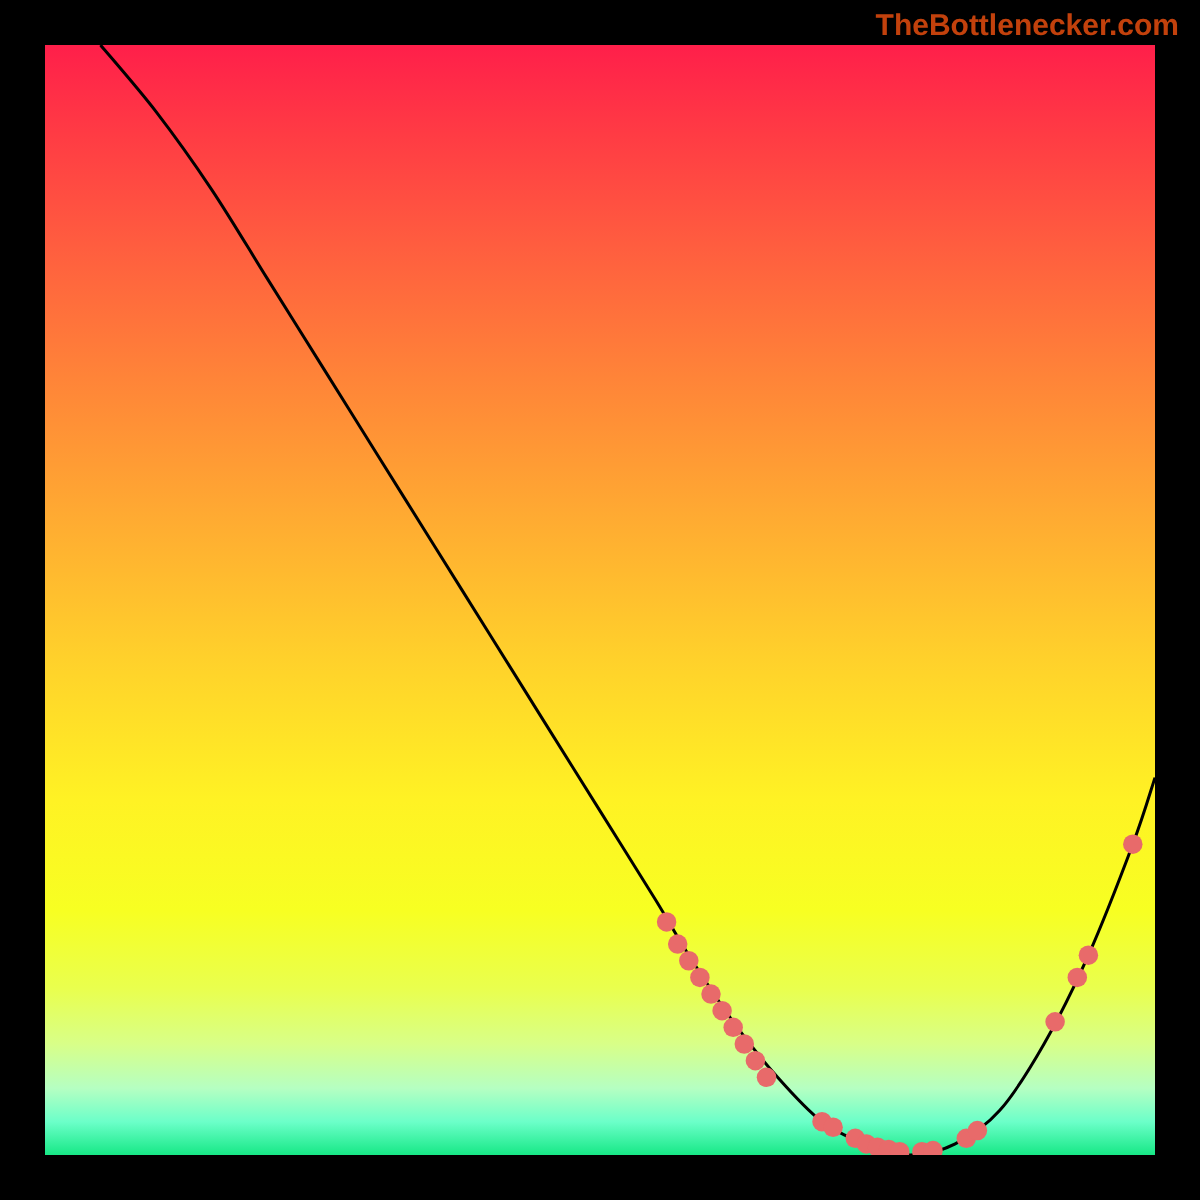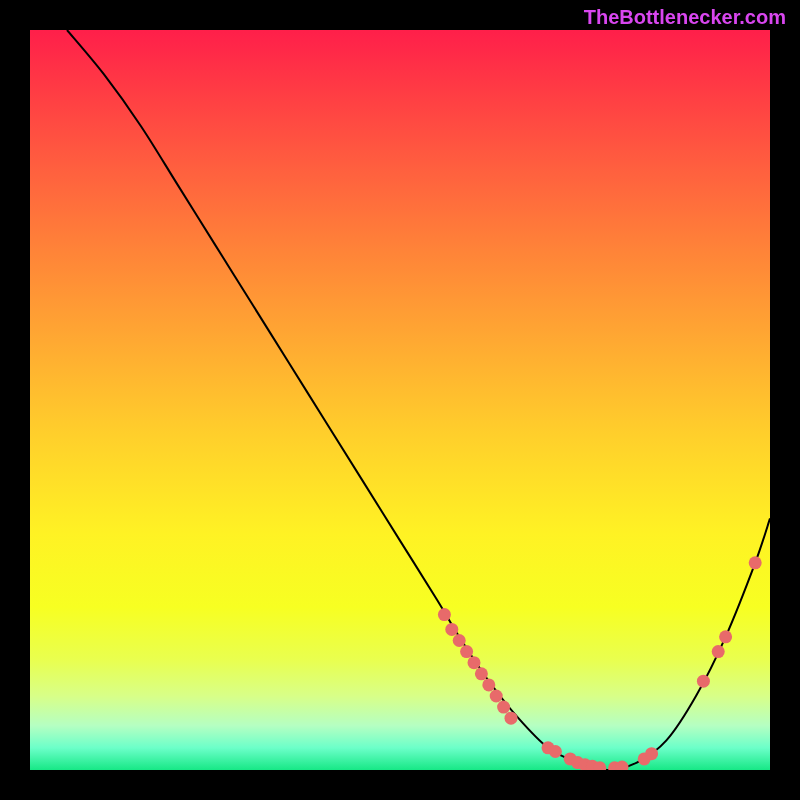--- a/index.html
+++ b/index.html
@@ -10,21 +10,21 @@
     position: relative;
     overflow: hidden;
     font-family: Arial, sans-serif;
   }
   .attribution {
     position: absolute;
     top: 6px;
     right: 14px;
     font-size: 20px;
     font-weight: bold;
-    color: #d946ef;
+    color: #c2410c;
     z-index: 10;
   }
   .plot-area {
     position: absolute;
     left: 30px;
     top: 30px;
     width: 740px;
     height: 740px;
     z-index: 1;
   }

